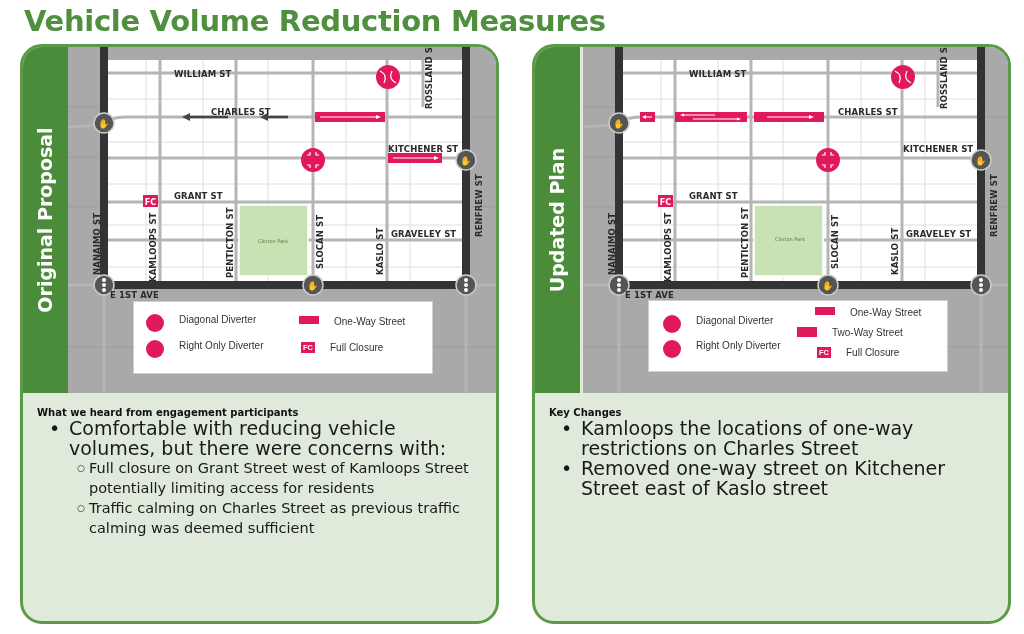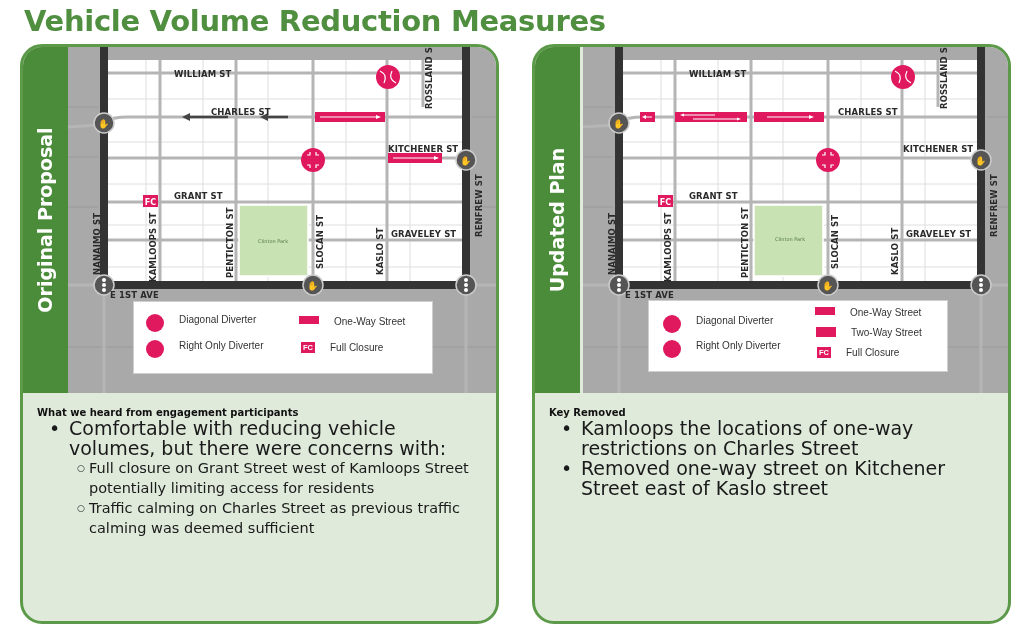--- a/index.html
+++ b/index.html
@@ -327,30 +327,30 @@
         <span>Diagonal Diverter</span>
       </div>
       <div class="legend-item" style="left:14px;top:39px;">
         <span class="sym circ"></span>
         <span>Right Only Diverter</span>
       </div>
       <div class="legend-item" style="left:166px;top:6px;">
         <span class="sym rect-sym"></span>
         <span>One-Way Street</span>
       </div>
-      <div class="legend-item" style="left:167px;top:26px;">
+      <div class="legend-item" style="left:148px;top:26px;">
         <span class="sym rect-sym" style="height:10px;"></span>
         <span>Two-Way Street</span>
       </div>
       <div class="legend-item" style="left:168px;top:46px;">
         <span class="sym fc">FC</span>
         <span>Full Closure</span>
       </div>
     </div>
   </div>
   <div class="textsec">
-    <h2>Key Removed</h2>
+    <h2>Key Changes</h2>
     <ul>
       <li class="l1">Kamloops the locations of one-way restrictions on Charles Street</li>
       <li class="l1">Removed one-way street on Kitchener Street east of Kaslo street</li>
     </ul>
   </div>
 </div>
 
 </body></html>

